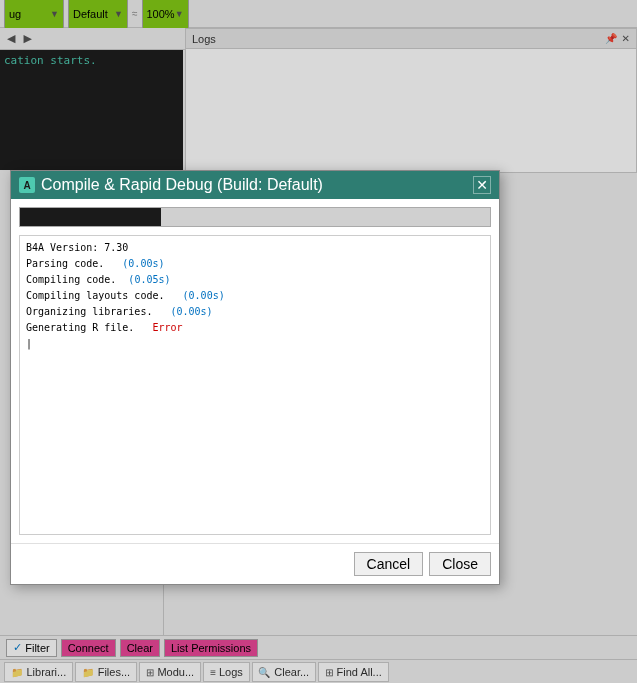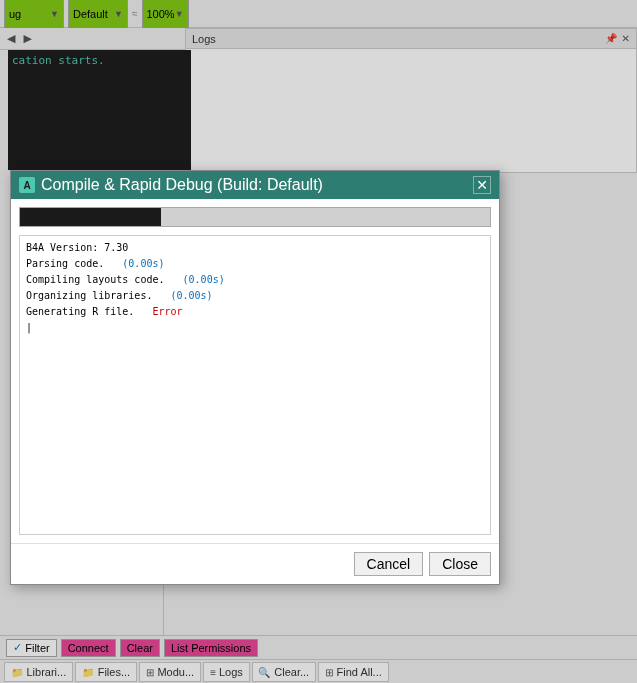--- a/index.html
+++ b/index.html
@@ -84,21 +84,21 @@
       font-size: 11px;
       color: #333;
     }
     .logs-header .logs-title { flex: 1; }
     .logs-header .logs-icons { display: flex; gap: 4px; font-size: 10px; color: #555; }
 
     
     .ide-content {
       position: absolute;
       top: 50px;
-      left: 8px;
+      left: 0;
       width: 183px;
       height: 120px;
       background: #1e1e1e;
     }
     .ide-code {
       color: #4ec9b0;
       font-family: Consolas, monospace;
       font-size: 11px;
       padding: 4px;
     }
@@ -379,20 +379,23 @@
       </div>
 
       <div class="log-output">
         <div class="log-line">
           <span>B4A Version: 7.30</span>
         </div>
         <div class="log-line">
           <span>Parsing code.&nbsp;&nbsp;&nbsp;</span><span class="time">(0.00s)</span>
         </div>
         <div class="log-line">
+          <span>Compiling code.&nbsp;&nbsp;</span><span class="time">(0.05s)</span>
+        </div>
+        <div class="log-line">
           <span>Compiling layouts code.&nbsp;&nbsp;&nbsp;</span><span class="time">(0.00s)</span>
         </div>
         <div class="log-line">
           <span>Organizing libraries.&nbsp;&nbsp;&nbsp;</span><span class="time">(0.00s)</span>
         </div>
         <div class="log-line">
           <span>Generating R file.&nbsp;&nbsp;&nbsp;</span><span class="error">Error</span>
         </div>
         <div class="log-line">
           <span>|</span>

